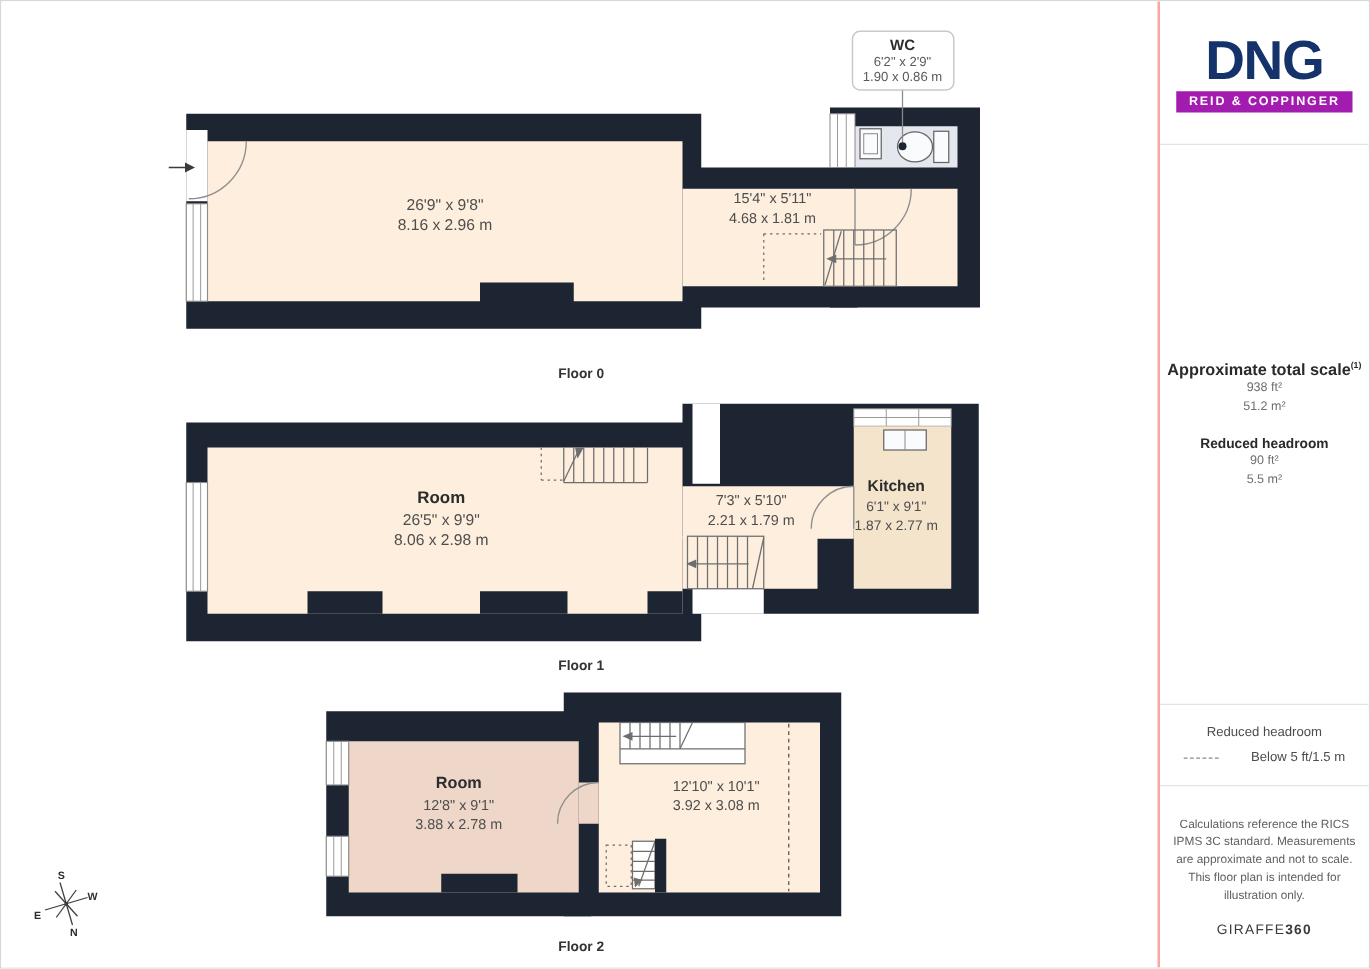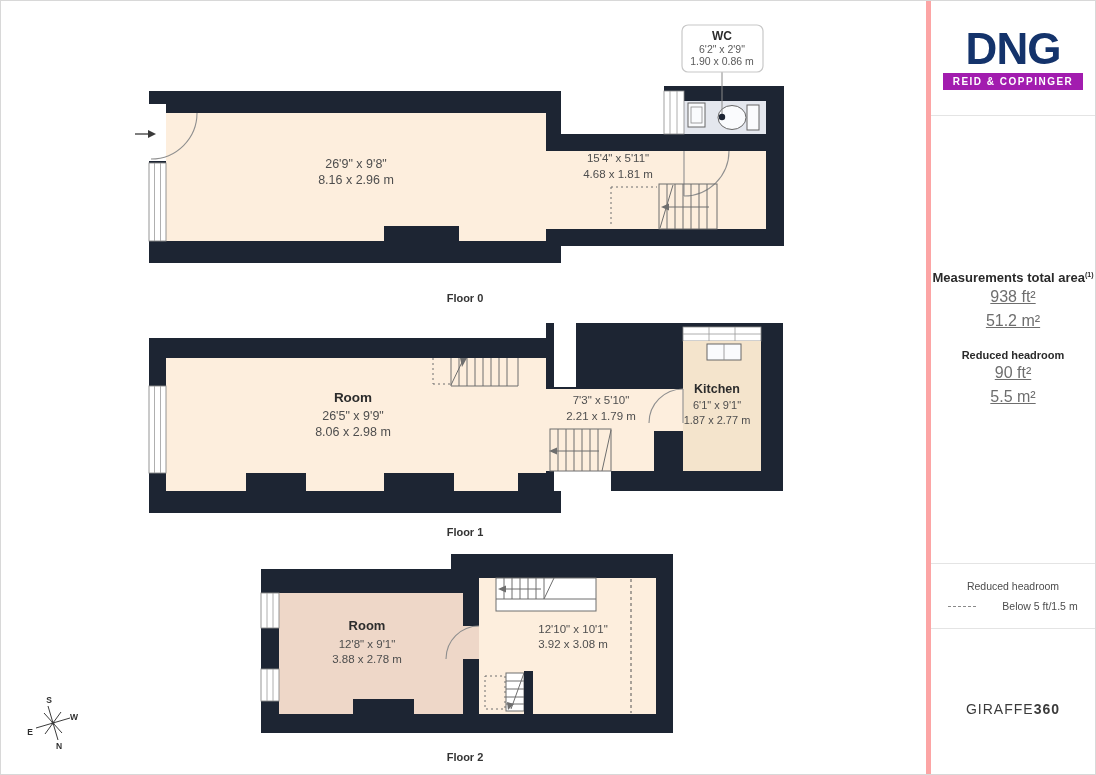--- a/index.html
+++ b/index.html
@@ -1,39 +1,39 @@
 <!DOCTYPE html>
 <html><head>
 <meta charset="utf-8">
 <style>
   html,body{margin:0;padding:0;background:#fff;font-family:"Liberation Sans",sans-serif;}
   .page{position:relative;width:1096px;height:775px;background:#fff;border:1px solid #d8d8d8;box-sizing:border-box;overflow:hidden;}
   .plan-area{position:absolute;left:0;top:0;width:925px;height:773px;background:#fff;}
   .plan-svg{position:absolute;left:0;top:0;}
 
   
-  .sidebar{position:absolute;right:0;top:0;width:169px;height:773px;background:#fff;border-left:5px solid #fca5a5;box-sizing:border-box;display:flex;flex-direction:column;}
+  .sidebar{position:absolute;right:0;top:0;width:169px;height:773px;background:#fff;border-left:2px solid #fca5a5;box-sizing:border-box;display:flex;flex-direction:column;}
   .sb-section{box-sizing:border-box;border-bottom:1px solid #e4e4e4;display:flex;flex-direction:column;align-items:center;justify-content:center;}
   .sec-logo{height:115px;}
   .sec-area{height:448px;}
   .sec-footnote{height:41px;}
   .sec-legend{height:65px;}
   .sec-disclaimer{flex:1;border-bottom:none;}
   .logo-text{font-size:44px;font-weight:800;letter-spacing:-1px;color:#14336b;line-height:1;}
   .logo-bar{background:#a21caf;color:#fff;font-size:10px;font-weight:700;letter-spacing:1.5px;padding:3px 10px;margin-top:2px;white-space:nowrap;}
   .area-title{font-size:13px;font-weight:700;color:#2a2a2a;}
   .area-title sup{font-size:7px;font-weight:700;color:#2a2a2a;}
-  .area-val{font-size:16px;color:#6e6e6e;line-height:1.5;text-decoration:underline;}
+  .area-val{font-size:10px;color:#6e6e6e;line-height:1.5;}
   .reduced-title{font-size:11px;font-weight:700;color:#2a2a2a;margin-top:16px;}
   .footnote{font-size:9.5px;color:#5f5f5f;}
   .legend-title{font-size:10.5px;color:#4c4c4c;margin-bottom:8px;}
   .legend-row{display:flex;align-items:center;font-size:10.5px;color:#4c4c4c;gap:18px;}
   .legend-dash{display:inline-block;width:28px;border-top:1.5px dashed #8a8a8a;margin-right:8px;}
   .disclaimer{width:152px;font-size:9.5px;line-height:1.5;color:#5f5f5f;text-align:center;}
-  .giraffe{margin-top:14px;font-size:14px;letter-spacing:1px;color:#3b3b3b;}
+  .giraffe{margin-top:14px;font-size:11px;letter-spacing:1px;color:#3b3b3b;}
   .giraffe b{font-weight:800;}
 
   
   .t-dim1{font:12.5px "Liberation Sans",sans-serif;fill:#4e4e4e;}
   .t-dim2{font:11.5px "Liberation Sans",sans-serif;fill:#4e4e4e;}
   .t-room{font:700 13.5px "Liberation Sans",sans-serif;fill:#2c2c2c;}
   .t-floor{font:700 11px "Liberation Sans",sans-serif;fill:#333;}
   .t-co-title{font:700 12px "Liberation Sans",sans-serif;fill:#2c2c2c;}
   .t-co-dim{font:10.5px "Liberation Sans",sans-serif;fill:#5a5a5a;}
   .t-compass{font:700 8.5px "Liberation Sans",sans-serif;fill:#2e2e2e;}
@@ -268,34 +268,35 @@
     </svg>
   </div>
 
   <div class="sidebar">
     <div class="sb-section sec-logo">
       <div class="logo-text">DNG</div>
       <div class="logo-bar">REID &amp; COPPINGER</div>
     </div>
 
     <div class="sb-section sec-area">
-      <div class="area-title"><span>Measurements total area</span><sup>(1)</sup></div>
+      <div class="area-title"><span>Approximate total scale</span><sup>(1)</sup></div>
       <div class="area-val">938 ft²</div>
       <div class="area-val">51.2 m²</div>
       <div class="reduced-title">Reduced headroom</div>
       <div class="area-val">90 ft²</div>
       <div class="area-val">5.5 m²</div>
     </div>
 
 
     <div class="sb-section sec-legend">
       <div class="legend-title">Reduced headroom</div>
       <div class="legend-row">
         <span class="legend-dash"></span>
         <span>Below 5 ft/1.5 m</span>
       </div>
     </div>
 
     <div class="sb-section sec-disclaimer">
+      <div class="disclaimer">Calculations reference the RICS IPMS 3C standard. Measurements are approximate and not to scale. This floor plan is intended for illustration only.</div>
       <div class="giraffe"><span>GIRAFFE</span><b>360</b></div>
     </div>
   </div>
 </div>
 
 </body></html>

